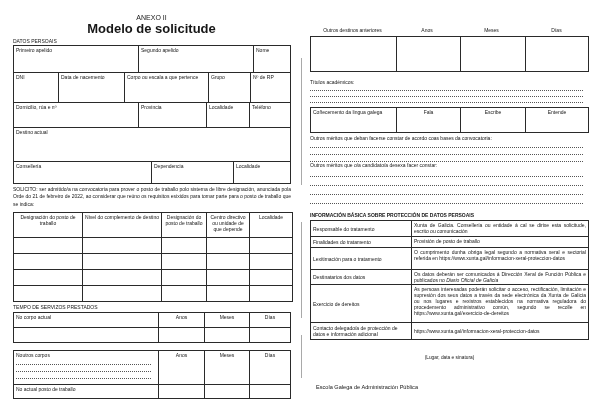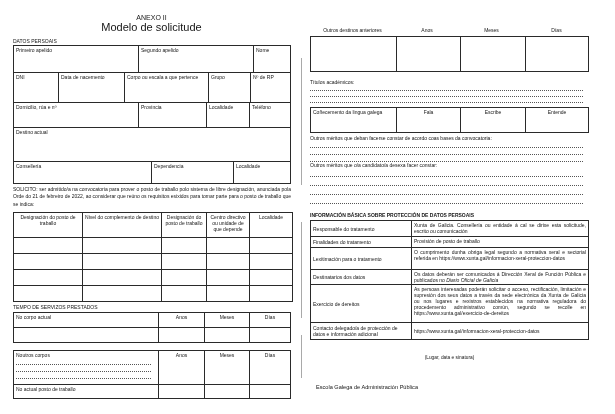--- a/index.html
+++ b/index.html
@@ -25,21 +25,21 @@
 <body>
 
 <div id="page">
 
   <div class="fold" style="top:58px;height:127px;"></div>
   <div class="fold" style="top:222px;height:96px;"></div>
   <div class="fold" style="top:335px;height:43px;"></div>
 
   <div class="abs ctr" style="left:13px;top:14px;width:277px;">
     <div style="font-size:7px;">ANEXO II</div>
-    <div style="font-size:11px;font-weight:normal;">Modelo de solicitude</div>
+    <div style="font-size:13px;font-weight:bold;">Modelo de solicitude</div>
   </div>
 
   <div class="abs t5" style="left:13px;top:38px;">DATOS PERSOAIS</div>
 
   <div class="tbl" style="left:13px;top:45px;width:278px;">
     <div class="row" style="height:26px;">
       <div class="cell" style="width:124px;">Primeiro apelido</div>
       <div class="cell" style="width:115px;">Segundo apelido</div>
       <div class="cell" style="flex:1;">Nome</div>
     </div>

